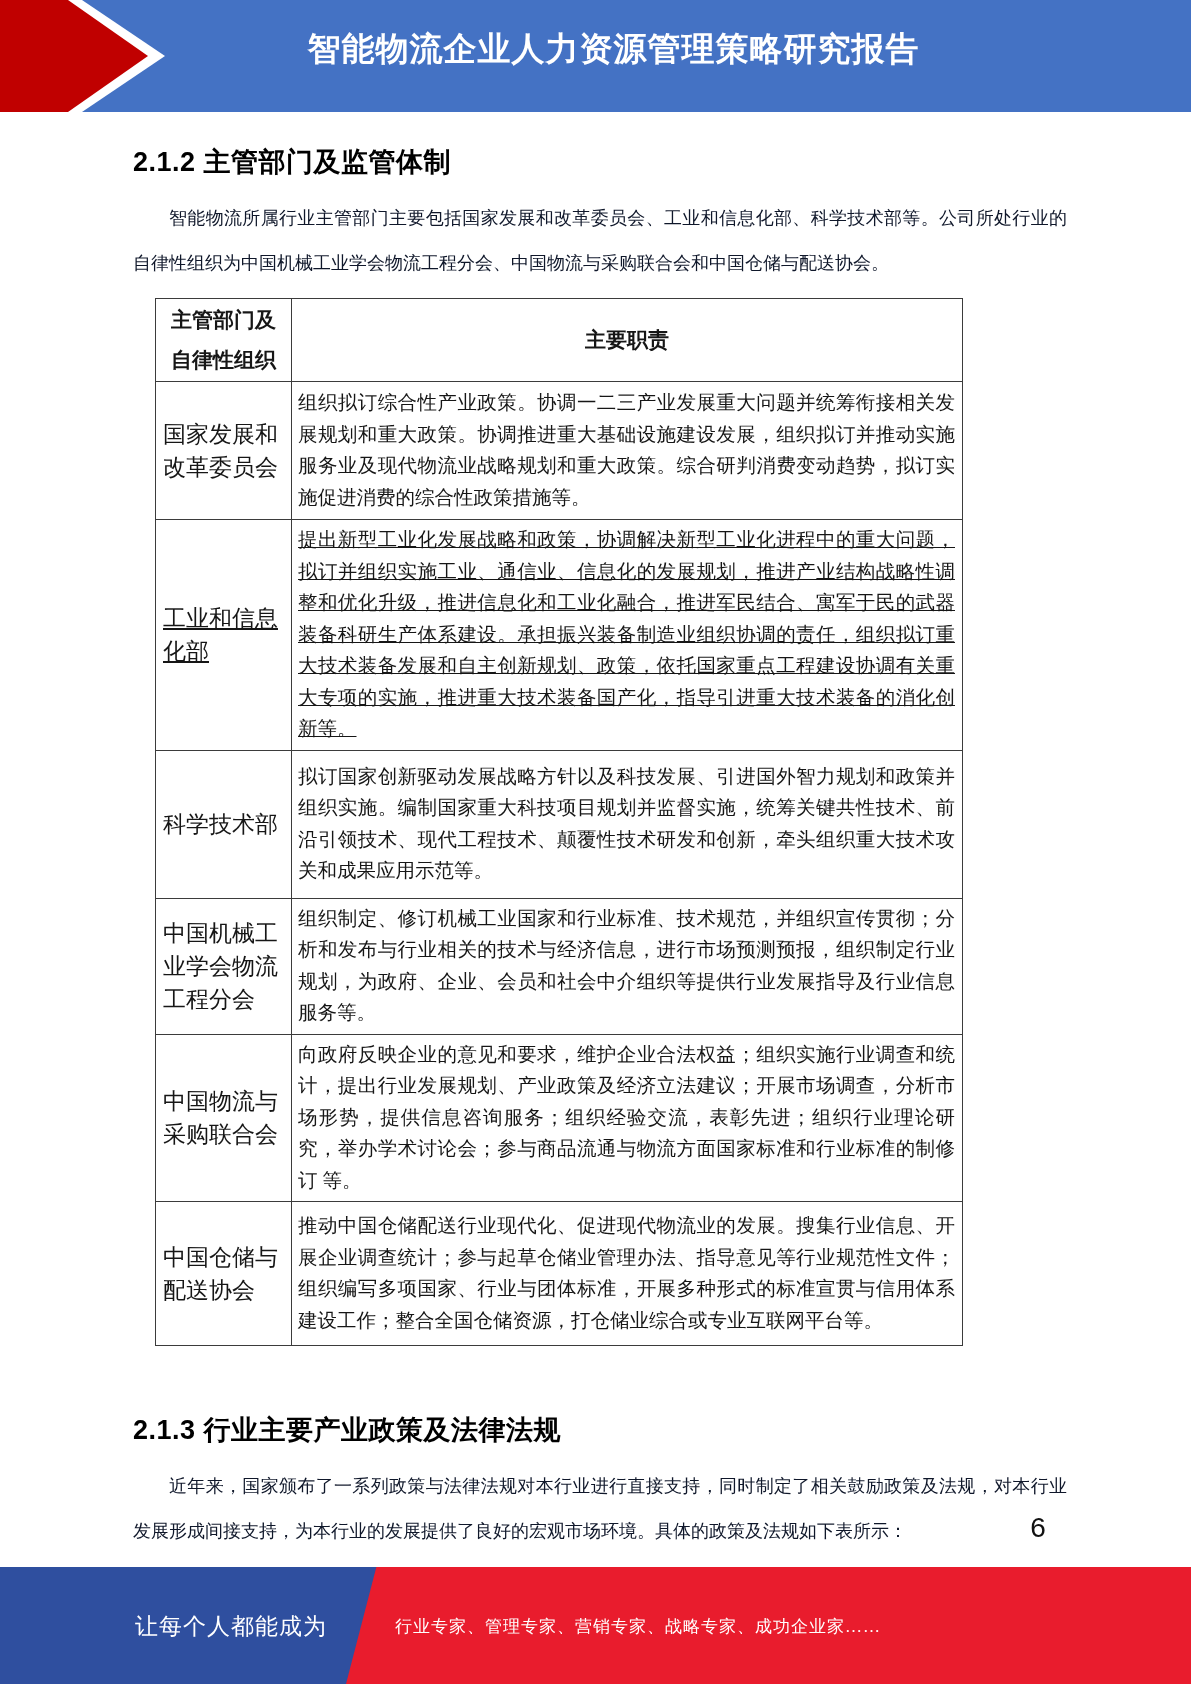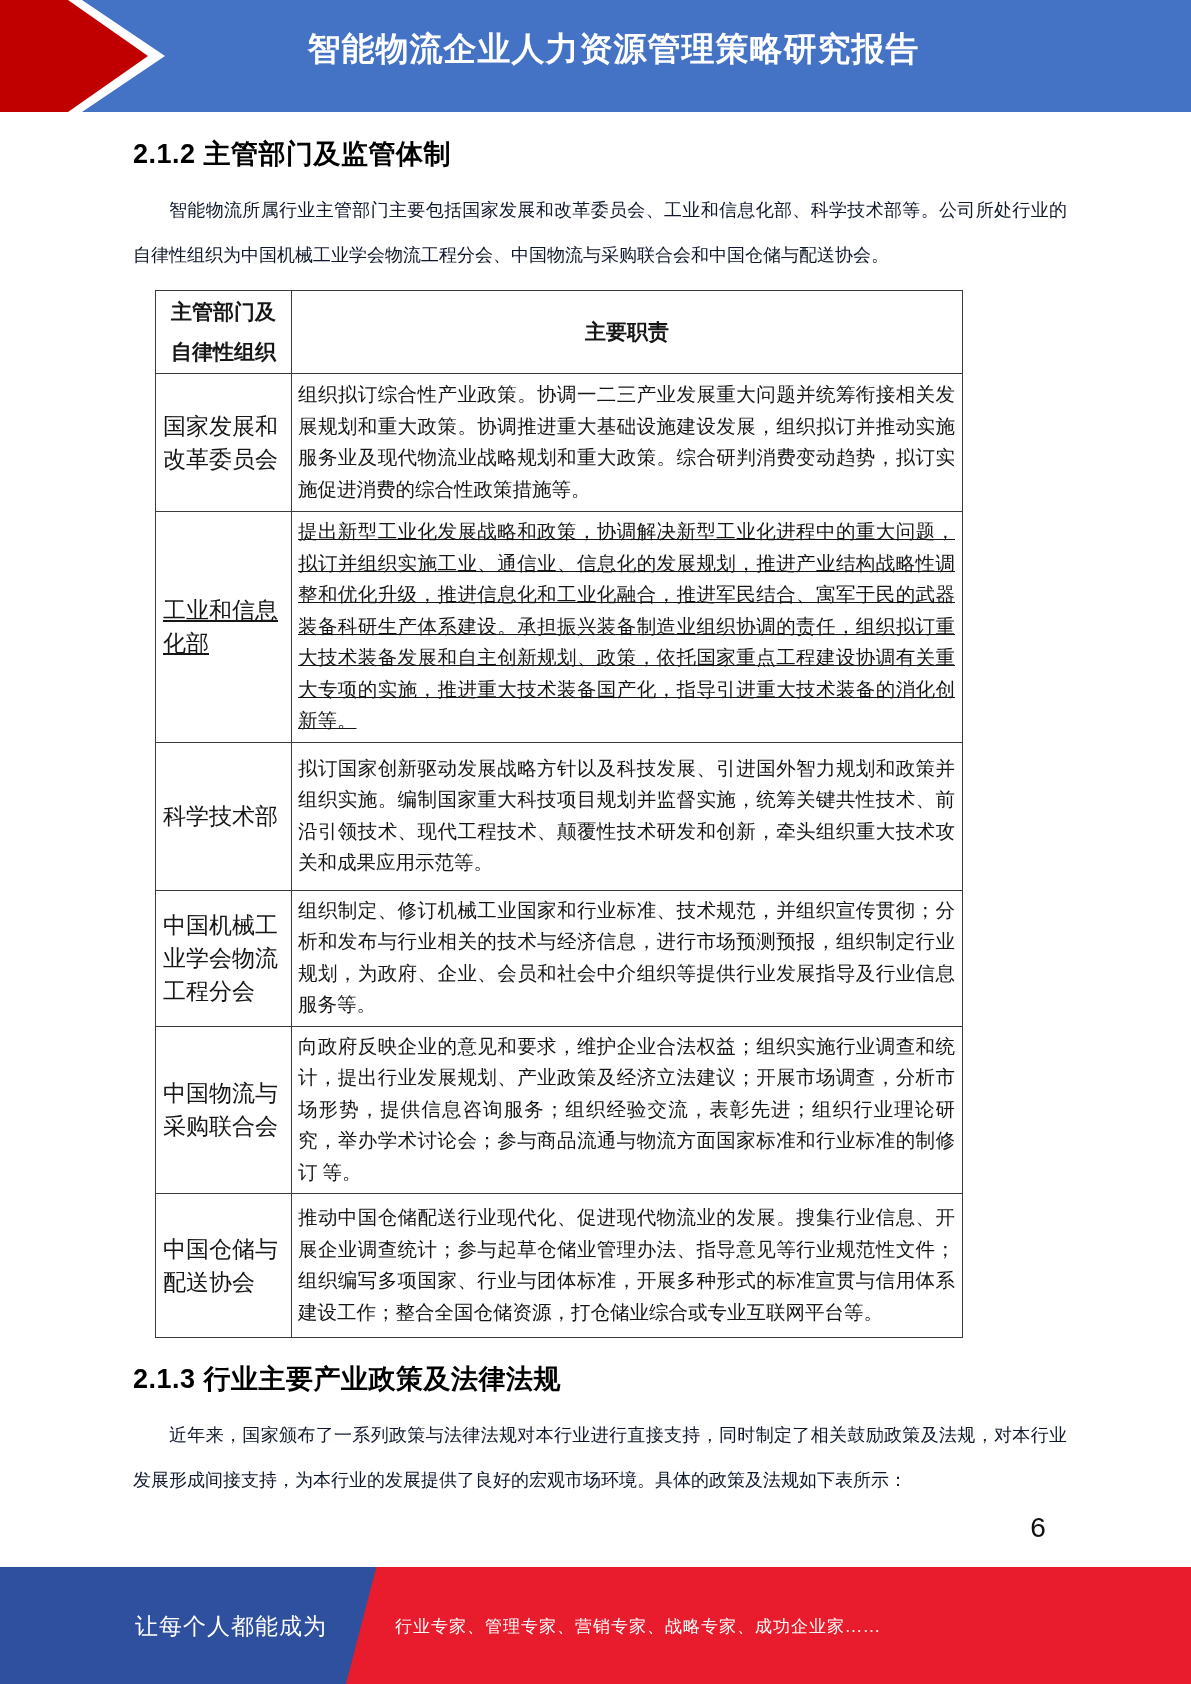--- a/index.html
+++ b/index.html
@@ -25,21 +25,21 @@
     background:var(--arrow_red,#C00000);
     clip-path:polygon(0 0, 68px 0, 148px 56px, 68px 112px, 0 112px);
   }
   .header-title {
     position:absolute; top:27px; left:0; width:100%; text-align:center;
     color:#ffffff; font-family:"Liberation Sans","DejaVu Sans",sans-serif;
     font-weight:bold; font-size:33px; letter-spacing:1px;
   }
 
   
-  .content { position:absolute; top:112px; left:0; width:1124px; }
+  .content { position:absolute; top:120px; left:0; width:1124px; }
   .sec-heading {
     margin:24px 135px 0 133px;
     font-family:"Liberation Sans","DejaVu Sans",sans-serif;
     font-weight:bold; font-size:27px; line-height:36px; color:#000;
     letter-spacing:0.5px;
   }
   .para {
     margin:16px 57px 0 133px;
     font-size:18px; line-height:45px; text-align:justify; text-indent:2em;
     color:#0f172a;
@@ -143,21 +143,21 @@
       <td class="org">中国物流与 采购联合会</td>
       <td class="duty">向政府反映企业的意见和要求，维护企业合法权益；组织实施行业调查和统 计，提出行业发展规划、产业政策及经济立法建议；开展市场调查，分析市 场形势，提供信息咨询服务；组织经验交流，表彰先进；组织行业理论研究，举办学术讨论会；参与商品流通与物流方面国家标准和行业标准的制修订 等。</td>
     </tr>
     <tr class="r6">
       <td class="org">中国仓储与 配送协会</td>
       <td class="duty">推动中国仓储配送行业现代化、促进现代物流业的发展。搜集行业信息、开 展企业调查统计；参与起草仓储业管理办法、指导意见等行业规范性文件； 组织编写多项国家、行业与团体标准，开展多种形式的标准宣贯与信用体系 建设工作；整合全国仓储资源，打仓储业综合或专业互联网平台等。</td>
     </tr>
   </tbody>
     </table>
 
-  <div class="sec-heading" style="margin-top:23px;">2.1.3 行业主要产业政策及法律法规</div>
+  <div class="sec-heading" style="margin-top:66px;">2.1.3 行业主要产业政策及法律法规</div>
   <div class="para">近年来，国家颁布了一系列政策与法律法规对本行业进行直接支持，同时制定了相关鼓励政策及法规，对本行业发展形成间接支持，为本行业的发展提供了良好的宏观市场环境。具体的政策及法规如下表所示：</div>
 
 </div>
 
 <div class="page-number">6</div>
 
 <div class="footer">
   <div class="footer-red"></div>
   <div class="footer-left">让每个人都能成为</div>
   <div class="footer-right">行业专家、管理专家、营销专家、战略专家、成功企业家……</div>

